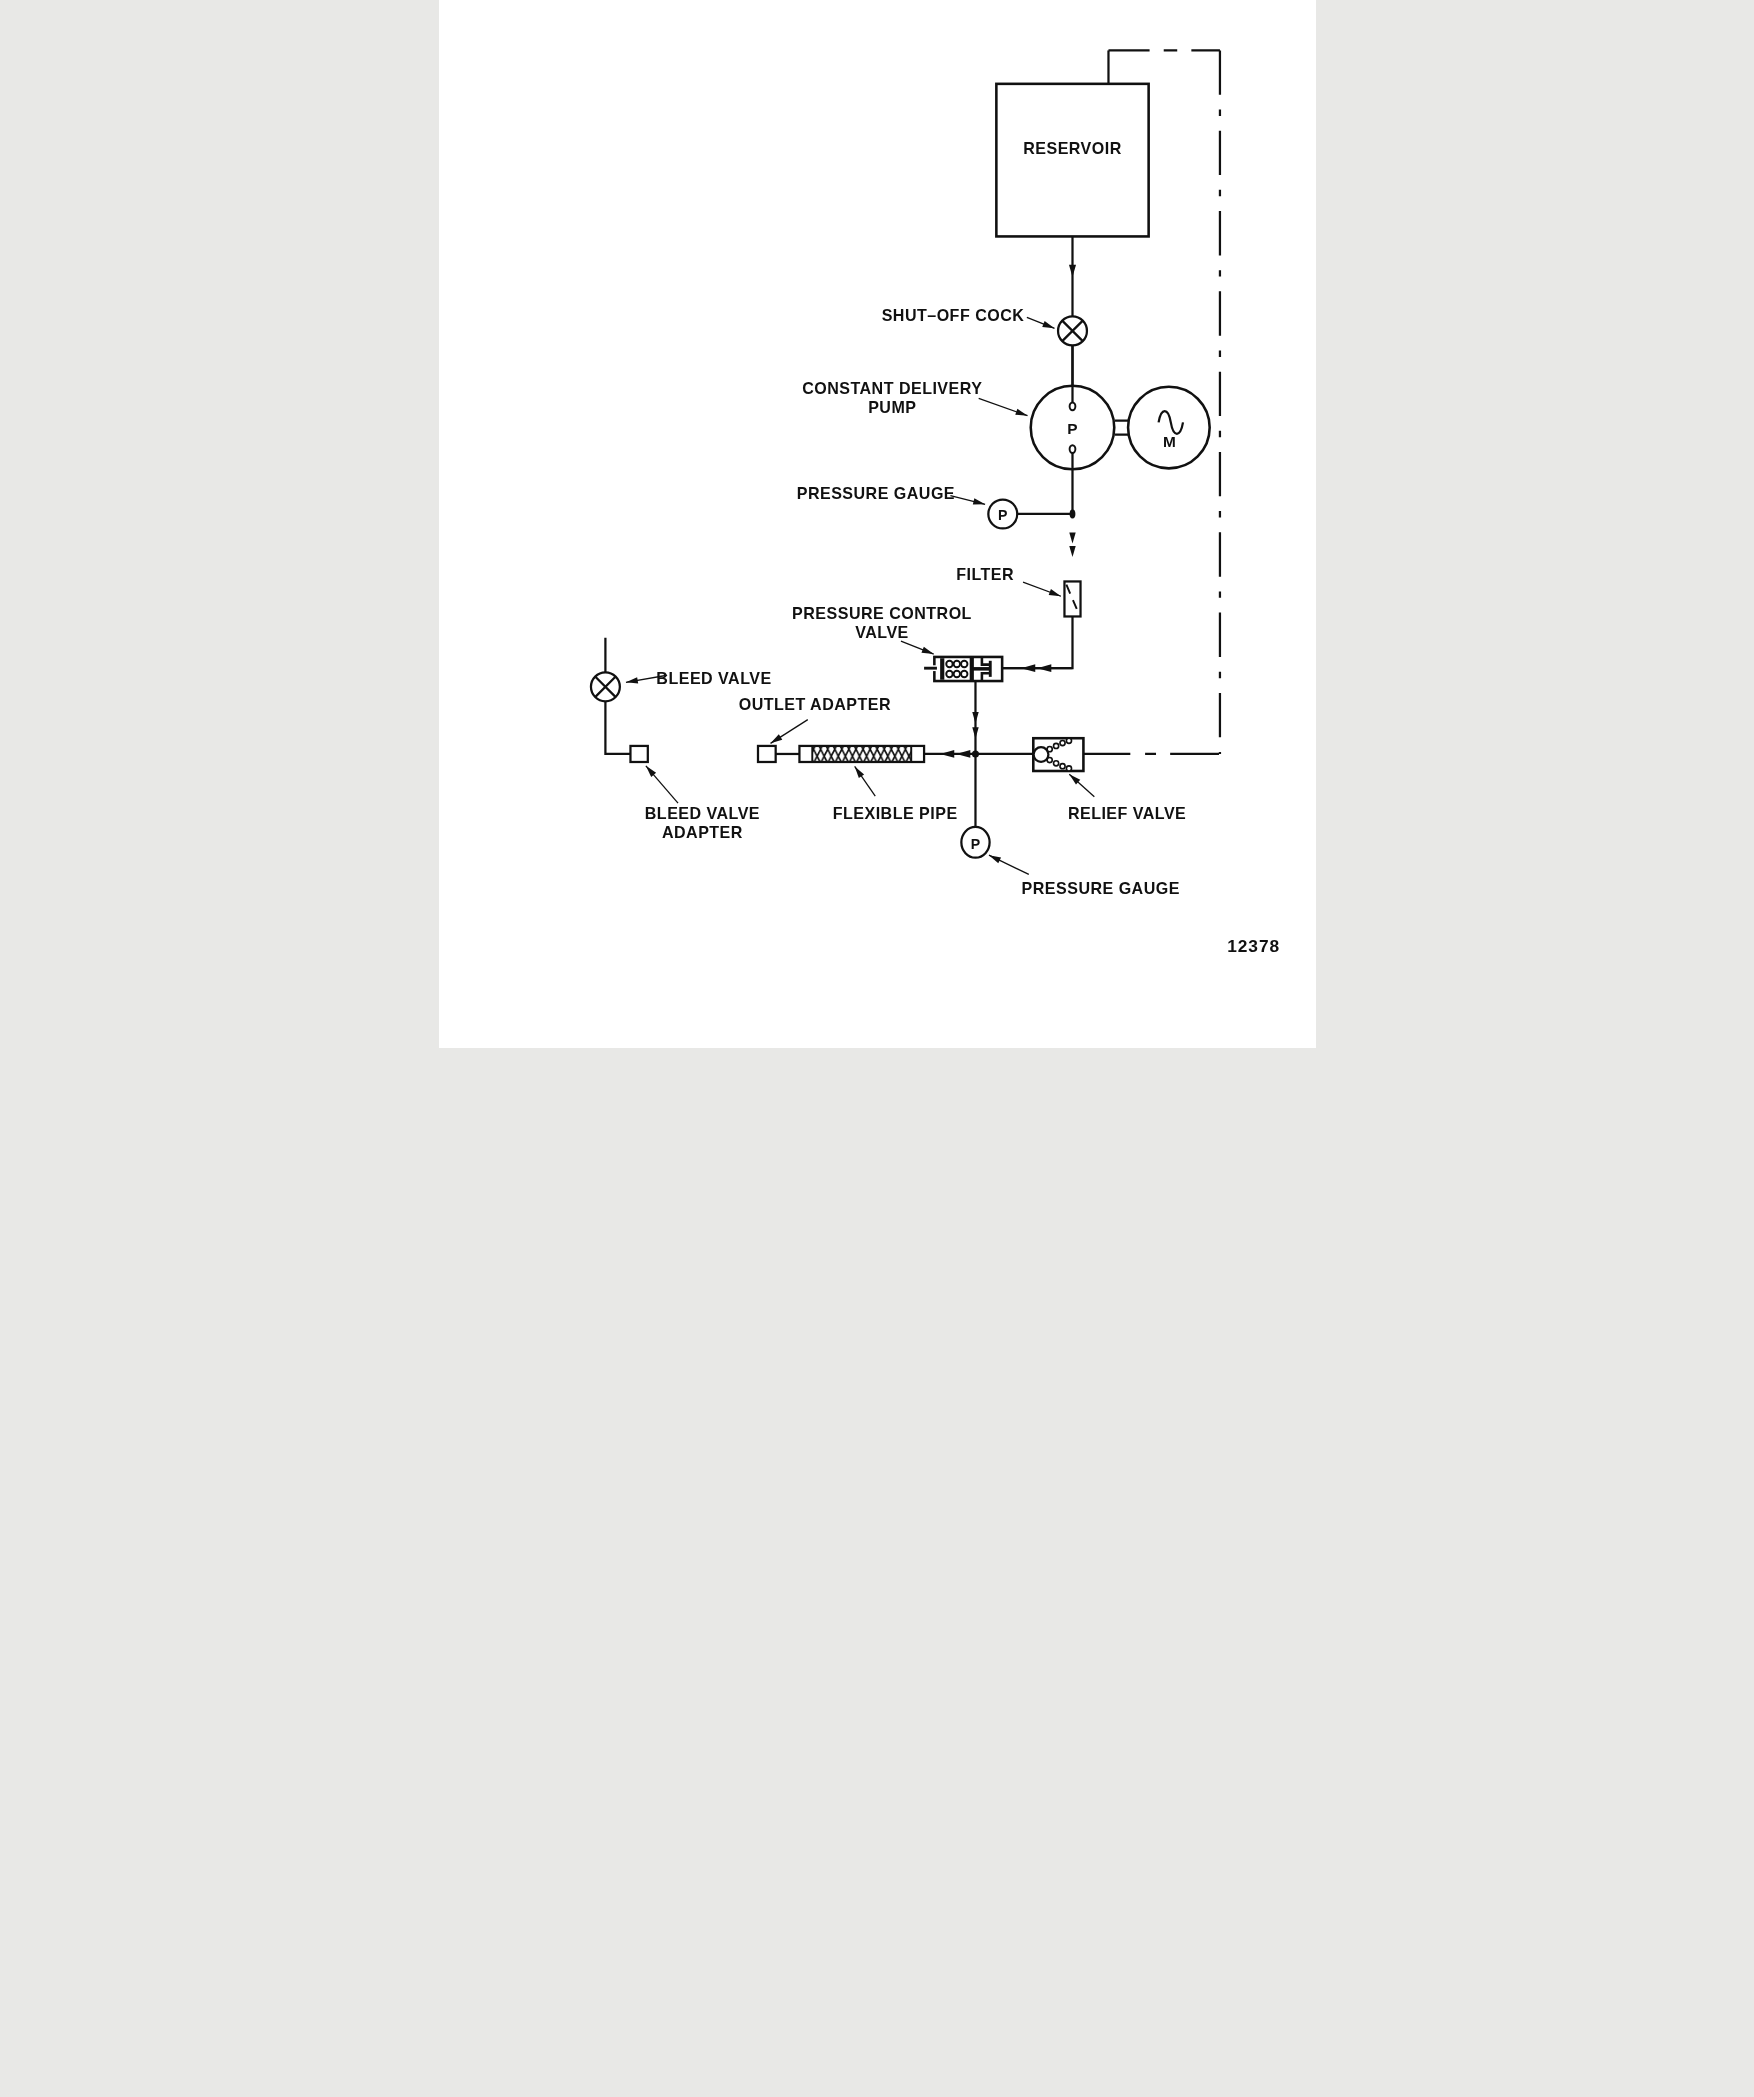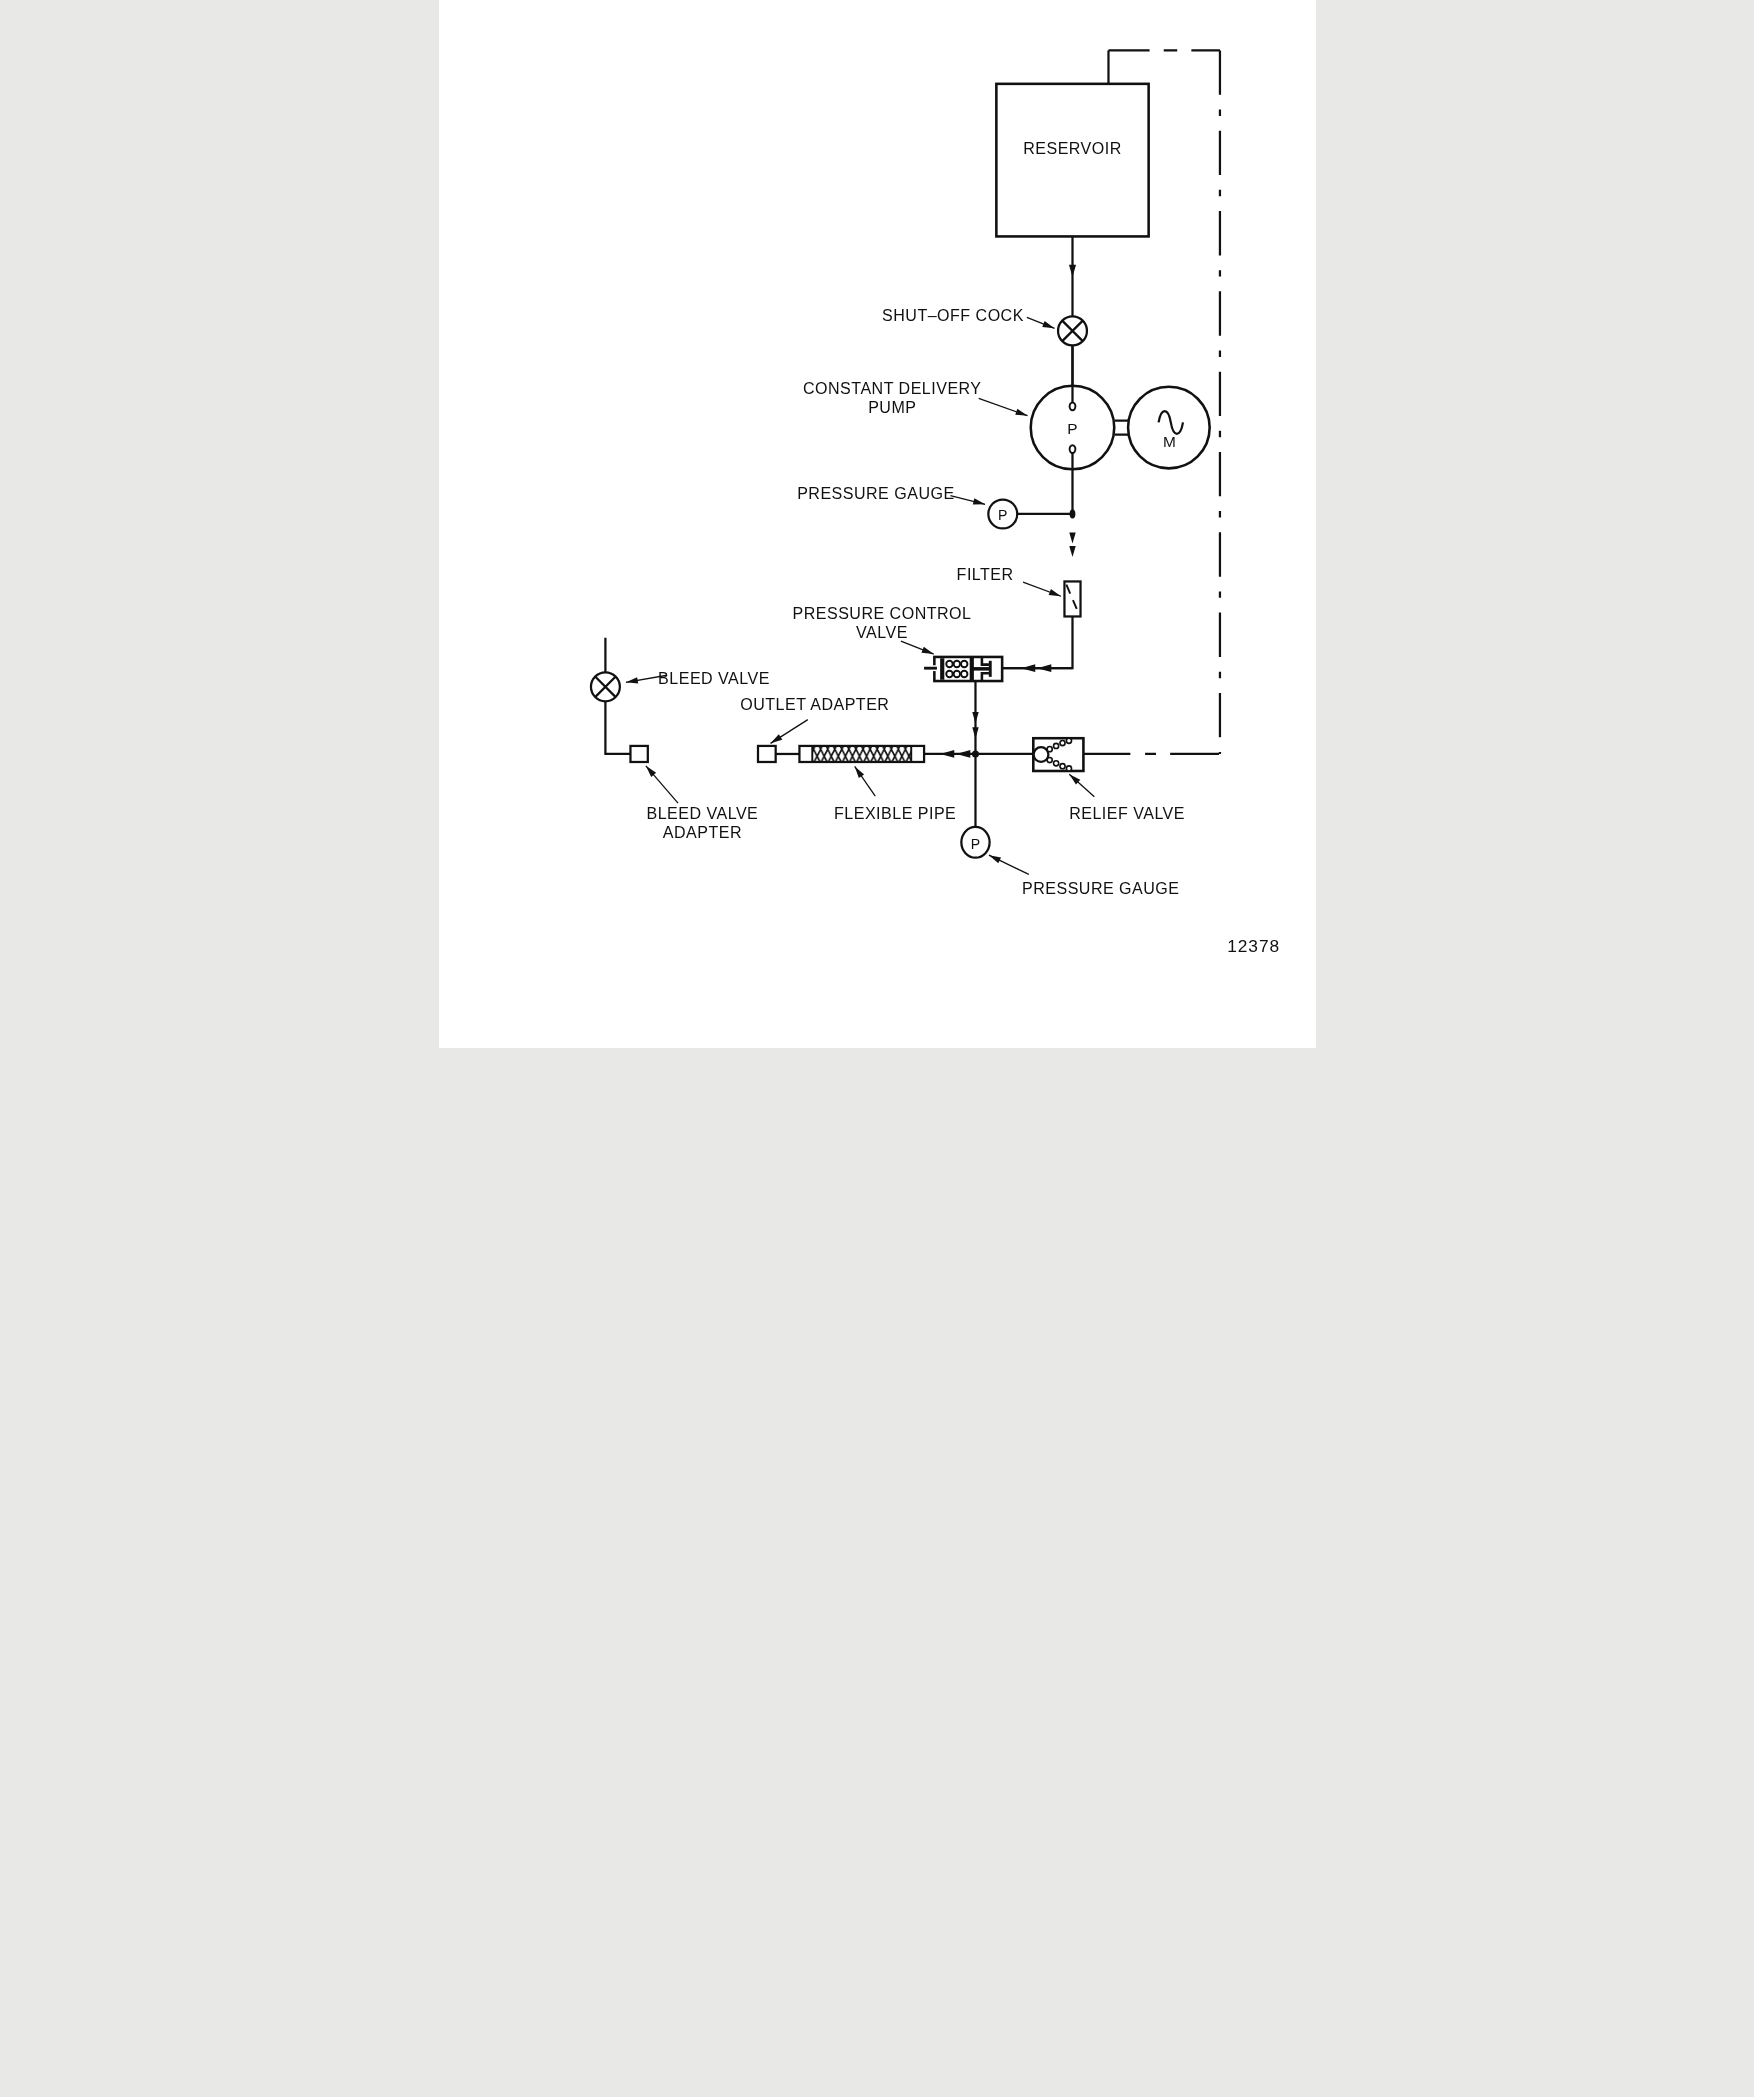--- a/index.html
+++ b/index.html
@@ -6,20 +6,21 @@
     margin: 0;
     padding: 0;
     background: #e8e8e6;
     font-family: "Liberation Sans", sans-serif;
   }
   .sheet {
     width: 100%;
     max-width: 877px;
     margin: 0 auto;
     background: #ffffff;
+    font-weight: bold;
   }
   .sheet svg { display: block; width: 100%; height: auto; }
   svg text {
     font-family: "Liberation Sans", sans-serif;
     fill: #111111;
     font-size: 50px;
     letter-spacing: 1.5px;
     text-anchor: middle;
   }
   svg text.sym { font-size: 48px; letter-spacing: 0; }

